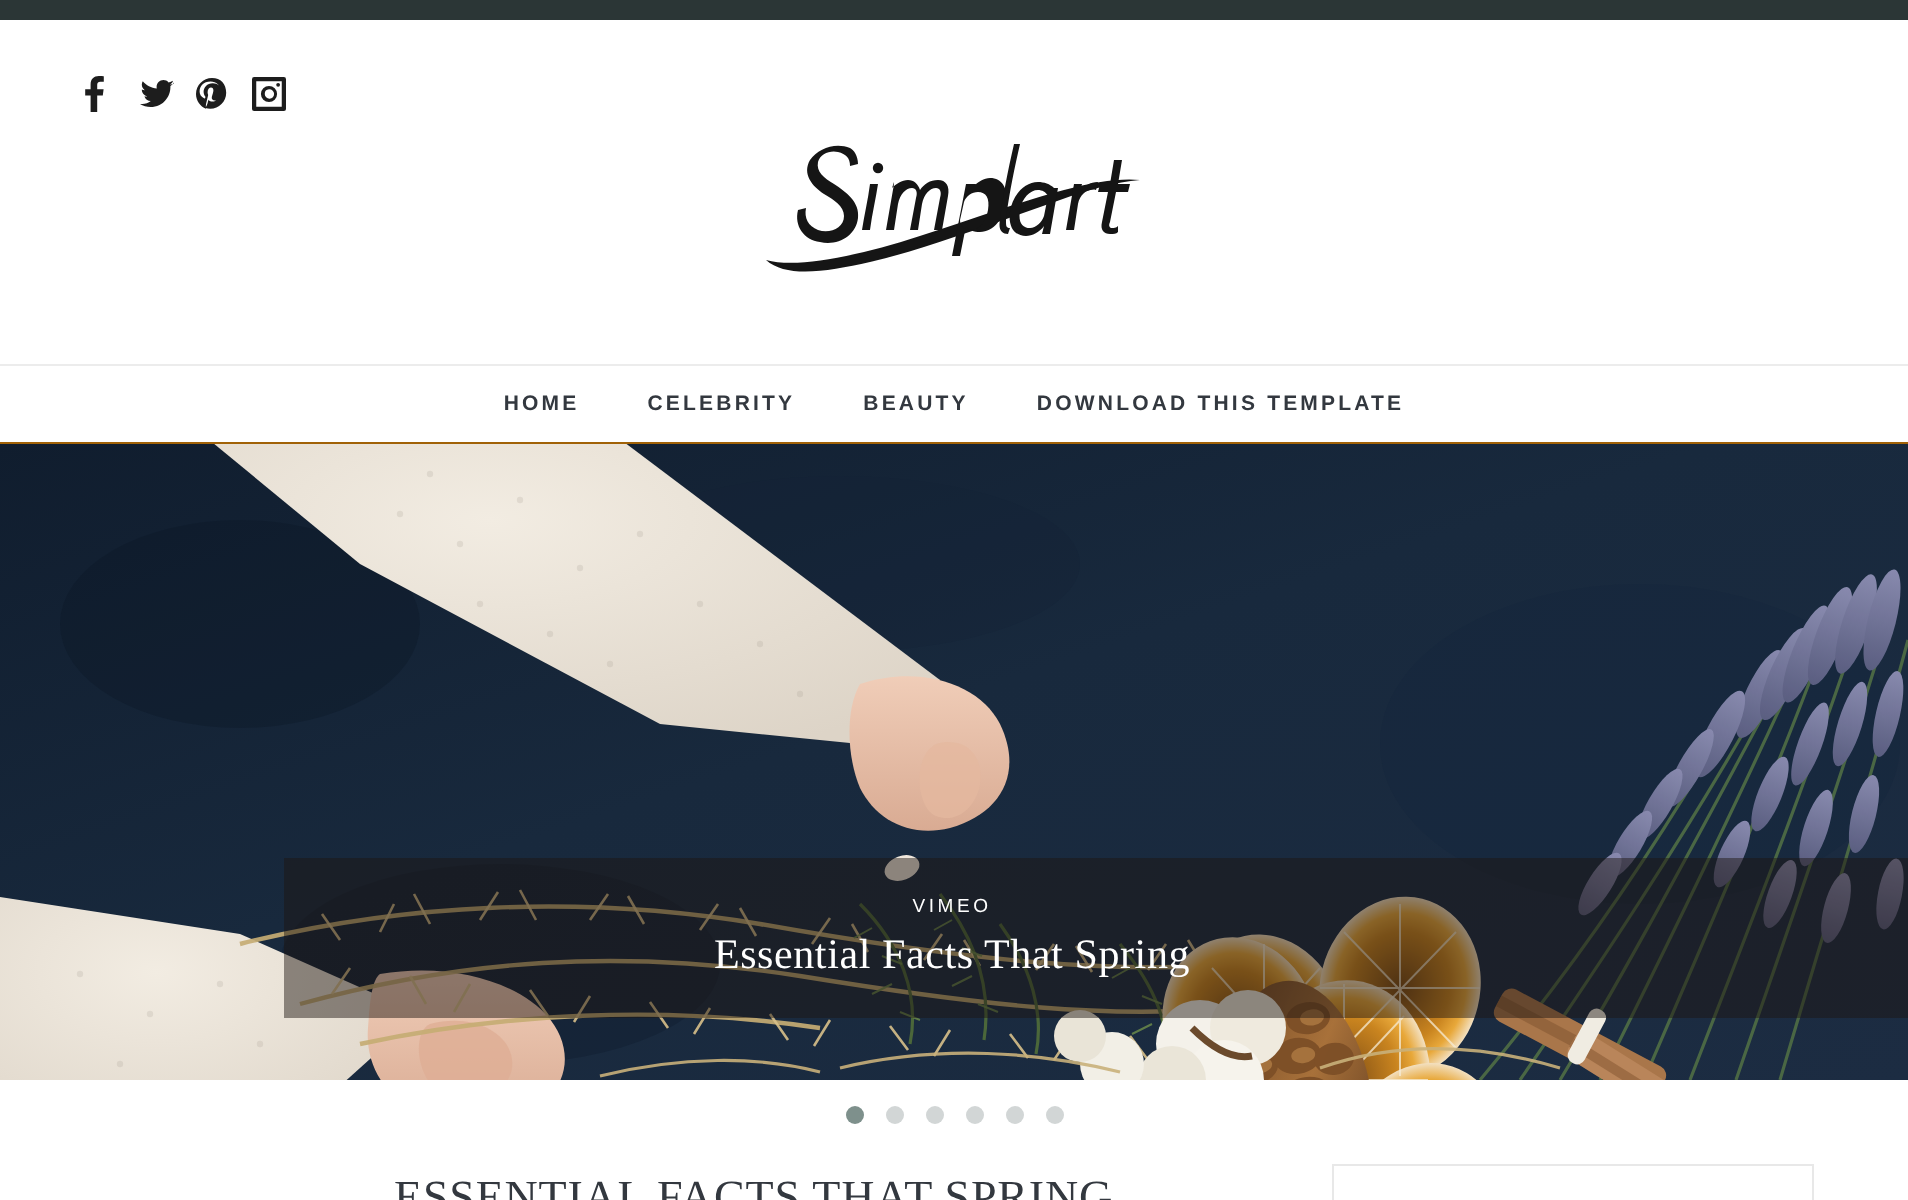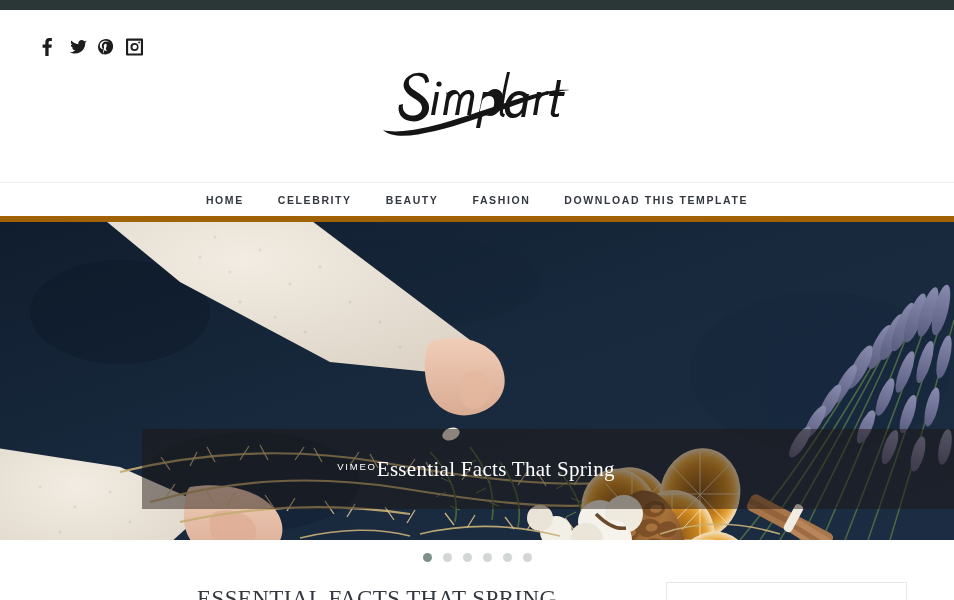--- a/index.html
+++ b/index.html
@@ -47,21 +47,21 @@
     display: flex;
     justify-content: center;
     align-items: center;
   }
   .logo-wrap svg { display: block; }
 
   
   .nav {
     height: 39px;
     background: #ffffff;
-    border-bottom: 6px solid #a16207;
+    border-bottom: 1px solid #a16207;
     display: flex;
     justify-content: center;
     align-items: center;
   }
   .nav ul {
     list-style: none;
     display: flex;
     align-items: center;
   }
   .nav li { margin: 0; }
@@ -100,20 +100,21 @@
     height: 80px;
     background: rgba(30, 22, 18, 0.47);
   }
   .hero-caption {
     position: absolute;
     left: 142px;
     top: 207px;
     width: 668px;
     height: 80px;
     display: flex;
+    flex-direction: column;
     align-items: center;
     justify-content: center;
   }
   .hero-cat {
     font-size: 9.5px;
     letter-spacing: 1.8px;
     color: #ffffff;
     text-transform: uppercase;
     margin-bottom: 6px;
     font-family: "Liberation Sans", sans-serif;
@@ -235,23 +236,20 @@
 <nav class="nav">
   <ul>
     <li>
         <a href="#">HOME</a>
       </li>
     <li>
         <a href="#">CELEBRITY</a>
       </li>
     <li>
         <a href="#">BEAUTY</a>
-      </li>
-    <li>
-        <a href="#">FASHION</a>
       </li>
     <li>
         <a href="#">DOWNLOAD THIS TEMPLATE</a>
       </li>
   </ul>
 </nav>
 
 <div class="hero">
 
   <div class="hero-photo">

